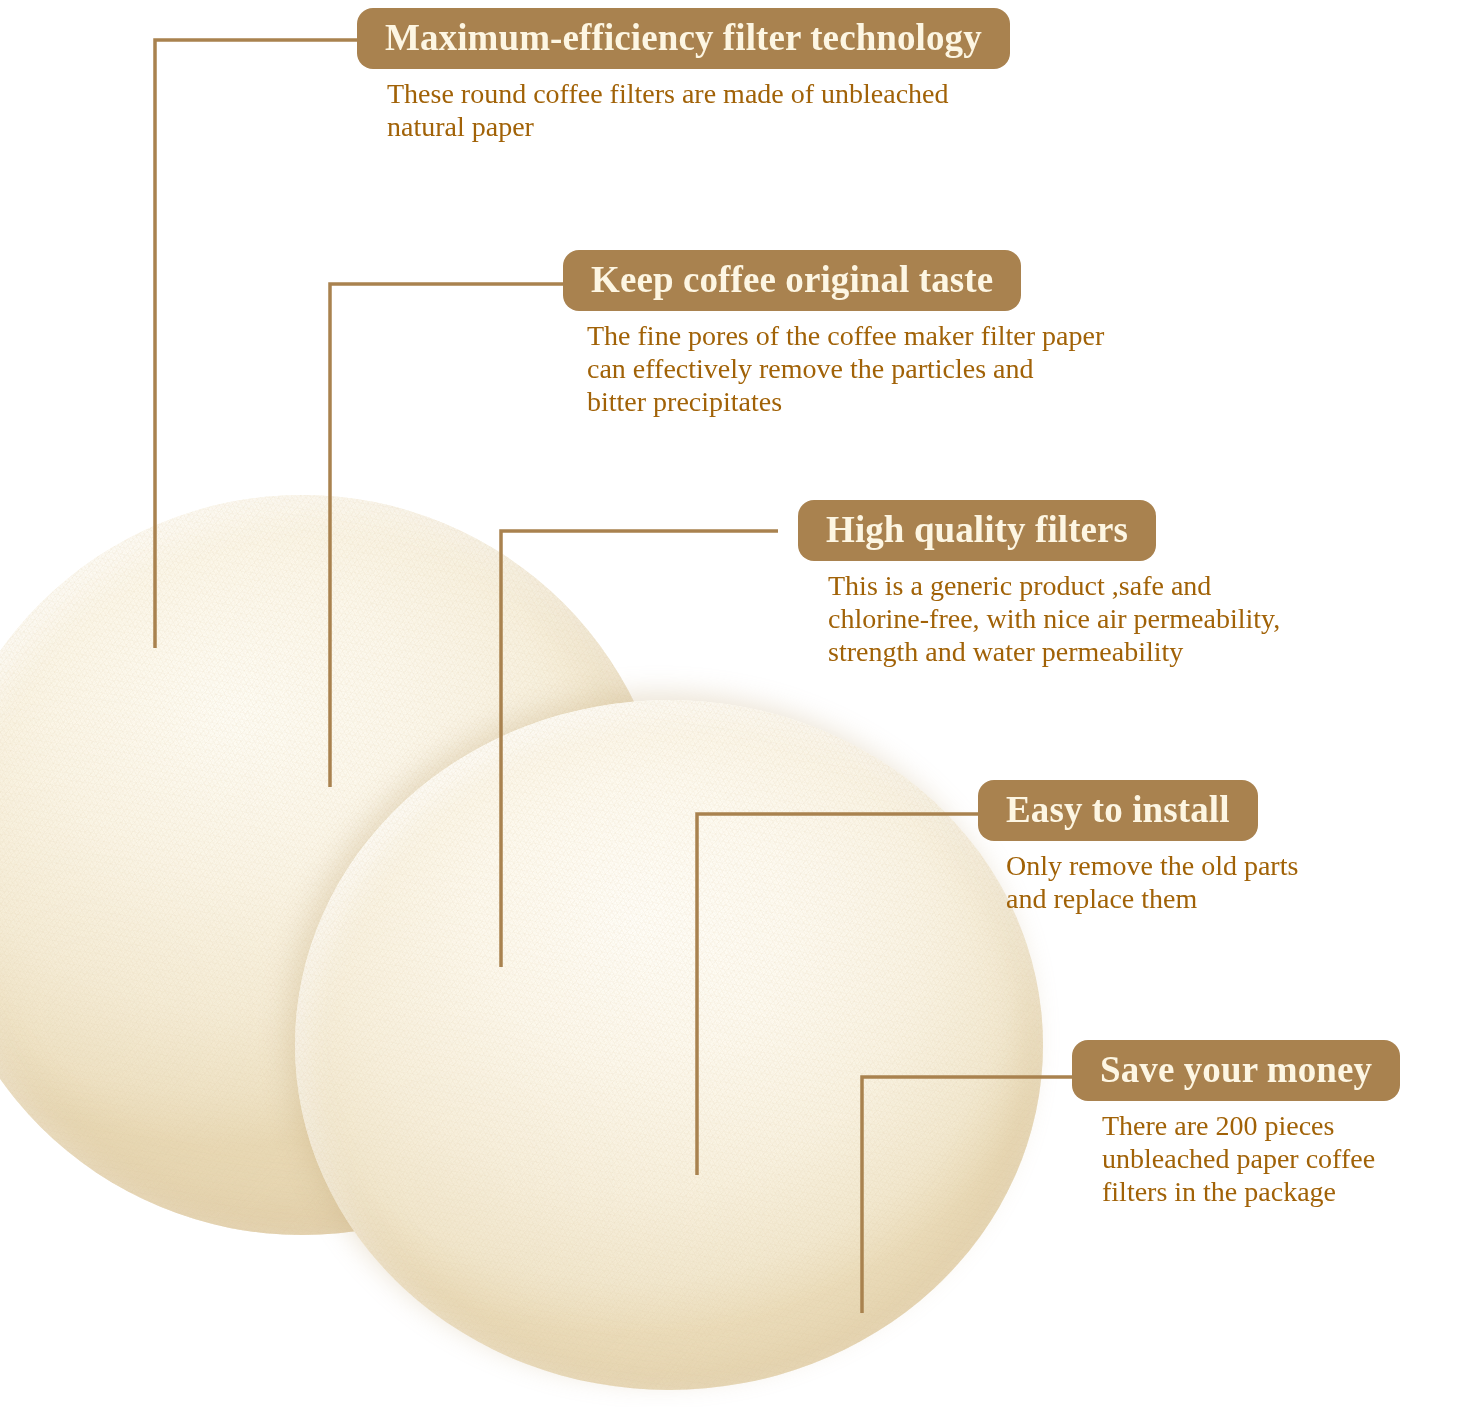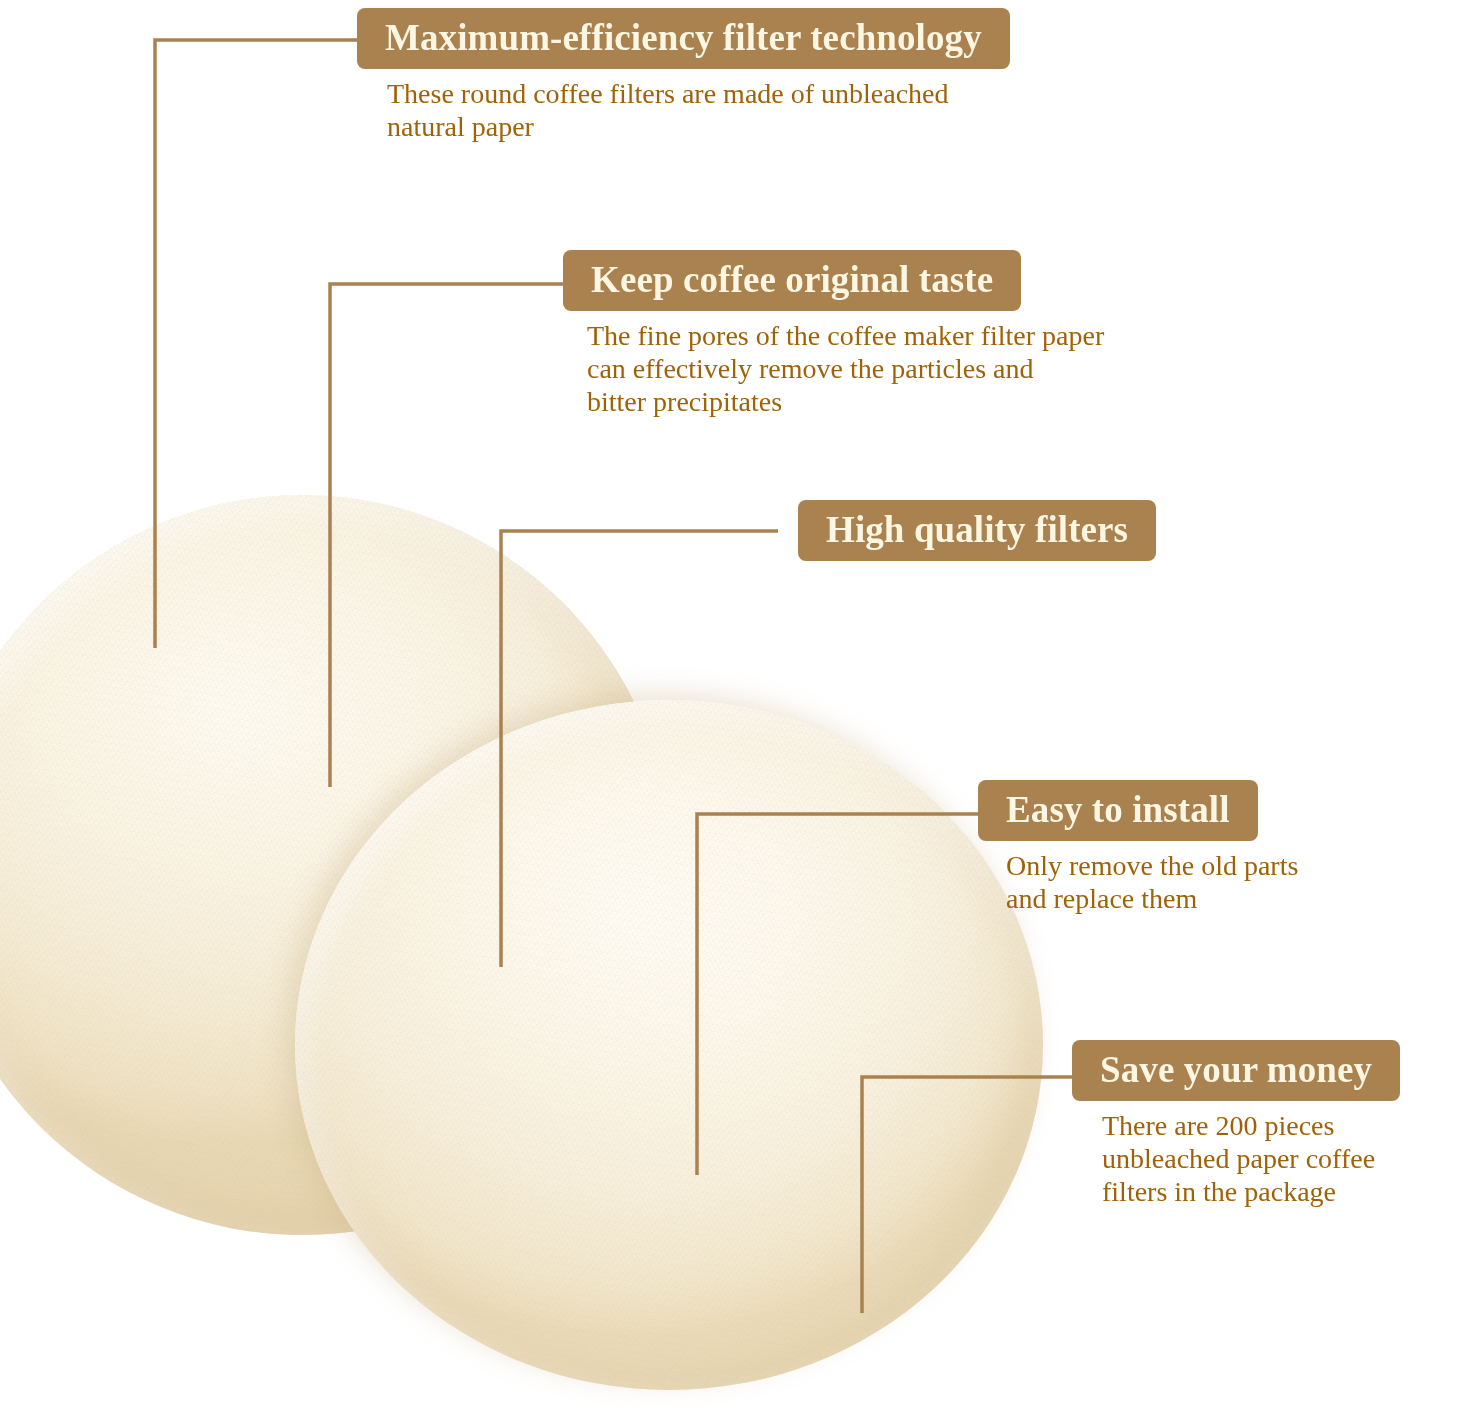--- a/index.html
+++ b/index.html
@@ -127,21 +127,21 @@
   
   .callout {
     position: absolute;
     z-index: 3;
   }
 
   .callout-badge {
     display: inline-block;
     background: #a9824f;
     color: #fdf6e3;
-    border-radius: 8px;
+    border-radius: 16px;
     padding: 9px 28px 11px 28px;
     font-size: 37px;
     font-weight: bold;
     line-height: 1.12;
     letter-spacing: 0.1px;
     white-space: nowrap;
     font-family: "Liberation Serif", "DejaVu Serif", serif;
   }
 
   .callout-body {
@@ -203,20 +203,23 @@
 
   <div class="callout" id="callout-1">
     <div class="callout-badge">Keep coffee original taste</div>
     <div class="callout-body">The fine pores of the coffee maker filter paper
 can effectively remove the particles and
 bitter precipitates</div>
   </div>
 
   <div class="callout" id="callout-2">
     <div class="callout-badge">High quality filters</div>
+    <div class="callout-body">This is a generic product ,safe and
+chlorine-free, with nice air permeability,
+strength and water permeability</div>
   </div>
 
   <div class="callout" id="callout-3">
     <div class="callout-badge">Easy to install</div>
     <div class="callout-body">Only remove the old parts
 and replace them</div>
   </div>
 
   <div class="callout" id="callout-4">
     <div class="callout-badge">Save your money</div>

